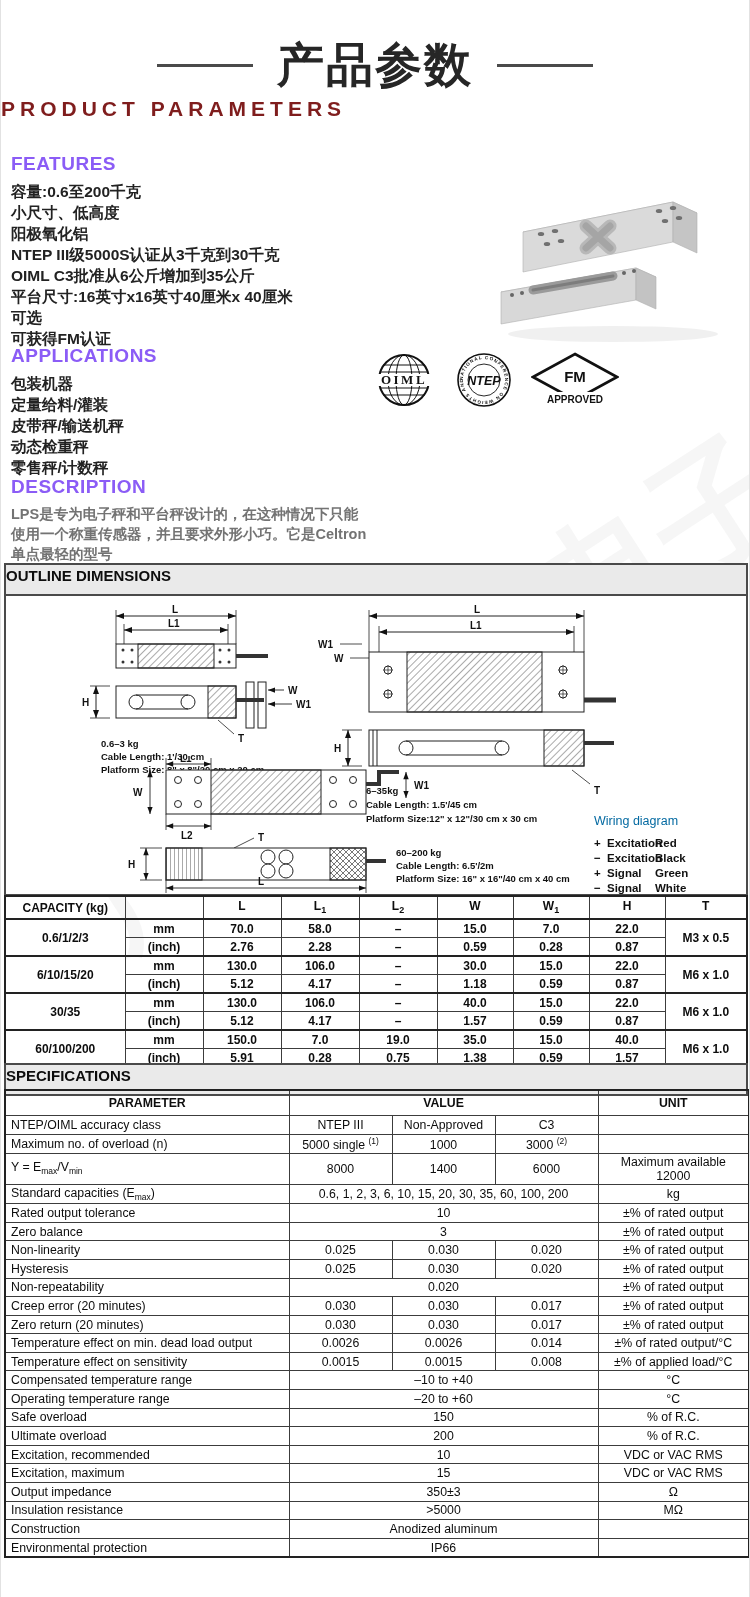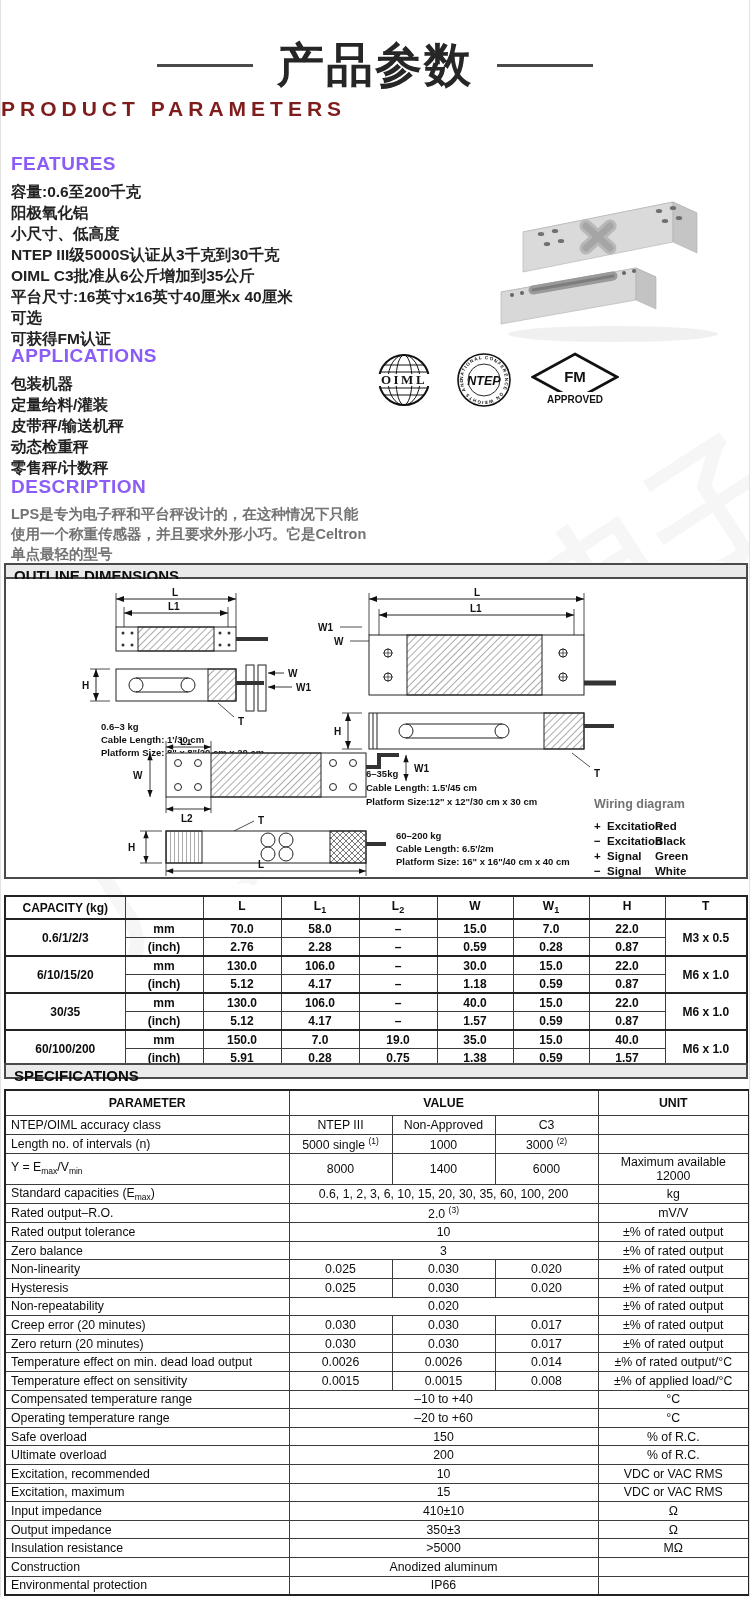--- a/index.html
+++ b/index.html
@@ -18,28 +18,28 @@
   .apps{position:absolute;left:10px;top:345px}
   .certs{position:absolute;left:374px;top:352px;display:flex;align-items:flex-start;gap:16px}
   .desc{position:absolute;left:10px;top:476px;width:734px}
   .desc-cols{display:flex;gap:28px}
   .desc-col{font-size:14.5px;font-weight:600;line-height:20px;color:#737373}
   .desc-col.l{width:356px}.desc-col.r{flex:1}
   
   .photo{position:absolute;left:492px;top:160px}
   
   .box{position:absolute;left:3px;width:744px;box-sizing:border-box}
-  .bar{height:16px;background:#eaeaea;border:2px solid #4a4a4a;font-size:15px;font-weight:800;
-       line-height:21px;padding-left:8px;color:#0d0d0d;box-sizing:border-box}
+  .bar{height:33px;background:#eaeaea;border:2px solid #4a4a4a;font-size:15px;font-weight:800;
+       line-height:21px;padding-left:0;color:#0d0d0d;box-sizing:border-box}
   .canvas{position:relative;height:300px;border:2px solid #4a4a4a;border-top:none;background:#fff;box-sizing:border-box}
   .drw{position:absolute}
   .drw text.dt{font-family:"Liberation Sans",sans-serif;font-size:10px;font-weight:bold;fill:#111}
   .drw text.cap{font-family:"Liberation Sans",sans-serif;font-size:9.5px;font-weight:bold;fill:#111}
   .wiring{position:absolute;left:588px;top:218px;width:152px}
-  .wiring-title{font-size:12.5px;font-weight:700;margin:0 14px 8px 0;color:#737373}
+  .wiring-title{font-size:12.5px;font-weight:400;margin:0 14px 8px 0;color:#0369a1}
   .wrow{display:flex;font-size:11.5px;font-weight:600;line-height:15px;color:#111}
   .wsign{width:13px;font-weight:800}
   .wname{width:48px}
   
   table{border-collapse:collapse}
   .dimtbl{position:absolute;left:3px;top:895px;width:744px;table-layout:fixed;border:2px solid #222}
   .dimtbl th,.dimtbl td{border:1px solid #3c3c3c;font-size:12px;font-weight:bold;text-align:center;
        padding:0;height:17px;color:#0d0d0d;overflow:hidden}
   .dimtbl thead th{height:21px;border-bottom:2px solid #222}
   .dimtbl tbody{border-top:2px solid #222}
@@ -67,22 +67,22 @@
       <div class="hero-line"></div>
       <div class="hero-title">产品参数</div>
       <div class="hero-line"></div>
     </div>
     <div class="hero-sub">PRODUCT PARAMETERS</div>
   </div>
 
   <div class="features">
     <h3 class="sec-h">FEATURES</h3>
     <div class="cjk-line">容量:0.6至200千克</div>
+    <div class="cjk-line">小尺寸、低高度</div>
     <div class="cjk-line">阳极氧化铝</div>
-    <div class="cjk-line">小尺寸、低高度</div>
     <div class="cjk-line">NTEP III级5000S认证从3千克到30千克</div>
     <div class="cjk-line">OIML C3批准从6公斤增加到35公斤</div>
     <div class="cjk-line">平台尺寸:16英寸x16英寸40厘米x 40厘米</div>
     <div class="cjk-line">可选</div>
     <div class="cjk-line">可获得FM认证</div>
   </div>
 
   <div class="photo">
     <svg width="256" height="190" viewBox="0 0 256 190">
       <ellipse cx="120" cy="174" rx="105" ry="8" fill="#f0f0f0"></ellipse>
@@ -523,44 +523,39 @@
     </thead>
     <tbody>
       <tr>
         <td class="p">NTEP/OIML accuracy class</td>
         <td class="v">NTEP III</td>
         <td class="v">Non-Approved</td>
         <td class="v">C3</td>
         <td class="u"></td>
       </tr>
       <tr>
-        <td class="p">Length no. of intervals (n)</td>
+        <td class="p">Maximum no. of overload (n)</td>
         <td class="v"><span>5000 single</span> <sup>(1)</sup></td>
         <td class="v"><span>1000</span><sup></sup></td>
         <td class="v"><span>3000</span> <sup>(2)</sup></td>
         <td class="u"></td>
       </tr>
       <tr>
         <td class="p"><span>Y = E</span><sub>max</sub><span>/V</span><sub>min</sub></td>
         <td class="v">8000</td>
         <td class="v">1400</td>
         <td class="v">6000</td>
         <td class="u">Maximum available 12000</td>
       </tr>
       <tr>
         <td class="p"><span>Standard capacities (E</span><sub>max</sub><span>)</span></td>
         <td class="v" colspan="3">0.6, 1, 2, 3, 6, 10, 15, 20, 30, 35, 60, 100, 200</td>
         <td class="u">kg</td>
       </tr>
       <tr>
-        <td class="p">Rated output–R.O.</td>
-        <td class="v" colspan="3"><span>2.0</span> <sup>(3)</sup></td>
-        <td class="u">mV/V</td>
-      </tr>
-      <tr>
         <td class="p">Rated output tolerance</td>
         <td class="v" colspan="3">10</td>
         <td class="u">±% of rated output</td>
       </tr>
       <tr>
         <td class="p">Zero balance</td>
         <td class="v" colspan="3">3</td>
         <td class="u">±% of rated output</td>
       </tr>
       <tr>
@@ -634,25 +629,20 @@
         <td class="p">Excitation, recommended</td>
         <td class="v" colspan="3">10</td>
         <td class="u">VDC or VAC RMS</td>
       </tr>
       <tr>
         <td class="p">Excitation, maximum</td>
         <td class="v" colspan="3">15</td>
         <td class="u">VDC or VAC RMS</td>
       </tr>
       <tr>
-        <td class="p">Input impedance</td>
-        <td class="v" colspan="3">410±10</td>
-        <td class="u">Ω</td>
-      </tr>
-      <tr>
         <td class="p">Output impedance</td>
         <td class="v" colspan="3">350±3</td>
         <td class="u">Ω</td>
       </tr>
       <tr>
         <td class="p">Insulation resistance</td>
         <td class="v" colspan="3">&gt;5000</td>
         <td class="u">MΩ</td>
       </tr>
       <tr>

